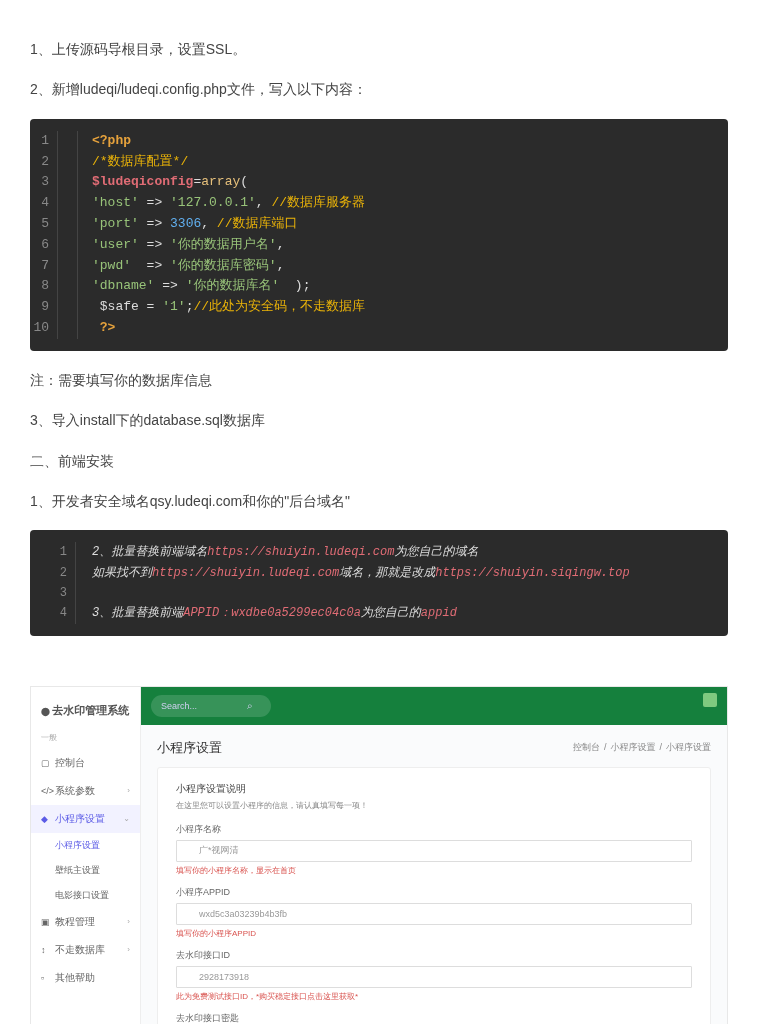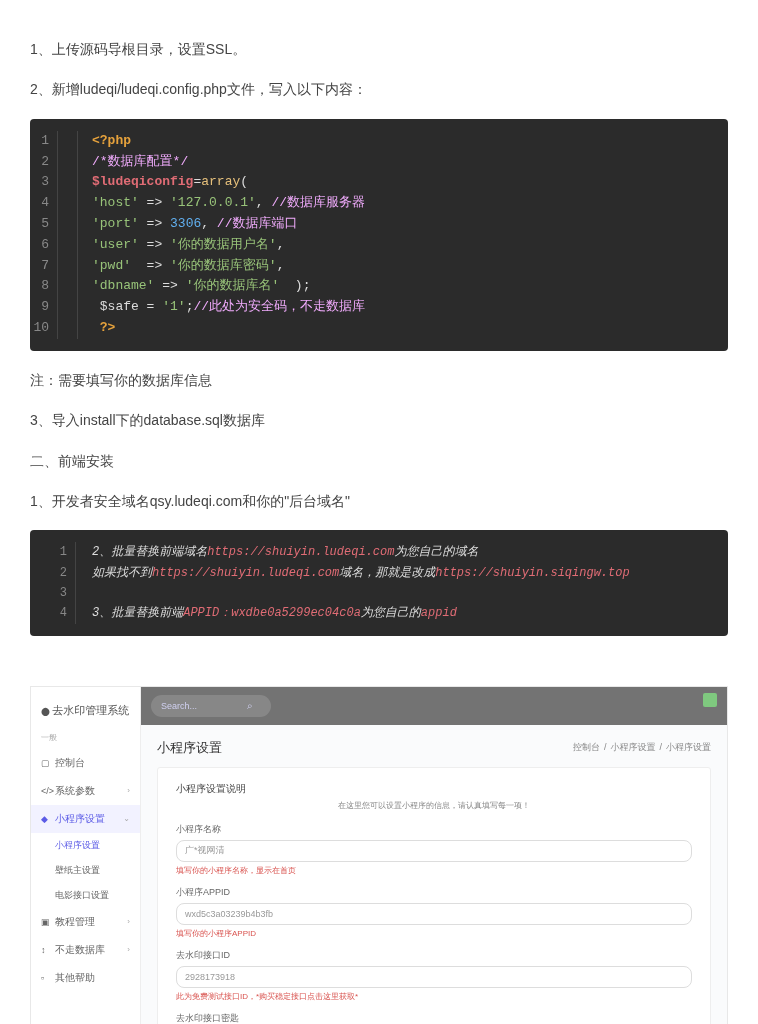--- a/index.html
+++ b/index.html
@@ -6,63 +6,63 @@
   body { font-family: "Microsoft YaHei", "PingFang SC", Arial, sans-serif; background: #fff; width: 758px; }
   .content { padding: 20px 30px; }
   .step { color: #444; font-size: 14px; margin: 18px 0; line-height: 1.6; }
 
   .code-block { background: #2b2b2b; border-radius: 4px; margin: 16px 0; padding: 12px 0; font-family: "Consolas", "Courier New", monospace; font-size: 13px; line-height: 1.6; }
   .code-line { display: flex; }
   .line-no { width: 28px; text-align: right; color: #888; padding-right: 8px; border-right: 1px solid #444; user-select: none; }
   .gutter { width: 20px; border-right: 1px solid #444; }
   .code-text { padding-left: 14px; white-space: pre; }
   .t-orange { color: #e6a23c; font-weight: bold; }
-  .t-gray { color: #f0abfc; }
+  .t-gray { color: #eab308; }
   .t-red { color: #e06c75; font-weight: bold; font-family: Liberation Mono, monospace; }
   .t-yellow { color: #e6c07b; }
   .t-green { color: #98c379; }
   .t-blue { color: #61afef; }
   .t-white { color: #dcdcdc; }
 
   .code-block2 { background: #2b2b2b; border-radius: 4px; margin: 16px 0 30px 0; padding: 12px 0; font-family: "Consolas", "Courier New", monospace; font-size: 12px; line-height: 1.7; }
   .code-block2 .line-no { width: 46px; }
   .code-block2 .code-text { padding-left: 16px; color: #ddd; font-style: italic; }
   .c2-red { color: #e06c75; }
 
   
   .admin-wrap { margin: 0 30px; border: 1px solid #e8e8e8; font-size: 10px; color: #555; }
   .admin-grid { display: grid; grid-template-columns: 110px 1fr; }
   .sidebar { background: #fff; border-right: 1px solid #eee; padding: 10px 0; }
-  .brand { font-weight: normal; font-size: 11px; padding: 6px 10px 14px 10px; }
+  .brand { font-weight: bold; font-size: 11px; padding: 6px 10px 14px 10px; }
   .brand::before { content: "⬤ "; font-size: 8px; }
   .sb-item { display: flex; align-items: center; justify-content: space-between; padding: 7px 10px; color: #666; cursor: pointer; }
   .sb-item.active { color: #5b5be6; background: #f2f2ff; }
   .sb-sub { padding: 6px 10px 6px 24px; color: #666; font-size: 9px; }
   .sb-sub.active { color: #5b5be6; }
   .chev { font-size: 8px; color: #aaa; }
   .sb-icon { width: 14px; display: inline-block; font-size: 9px; }
 
   .main { background: #fafbfc; }
-  .topbar { background: #737373; height: 38px; display: flex; align-items: center; padding: 0 10px; position: relative; }
+  .topbar { background: #15803d; height: 38px; display: flex; align-items: center; padding: 0 10px; position: relative; }
   .search-pill { background: rgba(255,255,255,0.15); border-radius: 14px; height: 22px; display: flex; align-items: center; padding: 0 10px; width: 120px; }
   .search-pill input { background: transparent; border: none; color: #e0e0ff; font-size: 9px; width: 80px; outline: none; }
   .search-pill input::placeholder { color: #d0d0f0; }
   .search-ic { color: #d0d0f0; font-size: 10px; margin-left: 6px; }
   .avatar-dot { position: absolute; right: 10px; top: 6px; width: 14px; height: 14px; background: #7fc97f; border-radius: 2px; }
 
   .page-head { display: flex; justify-content: space-between; align-items: center; padding: 14px 16px 10px 16px; }
   .page-title { font-size: 13px; color: #333; }
   .crumbs { font-size: 9px; color: #888; }
   .crumbs a { color: #888; text-decoration: none; }
 
   .card { background: #fff; margin: 0 16px 12px 16px; border: 1px solid #eee; border-radius: 3px; padding: 14px 18px; }
   .sec-title { font-size: 10px; color: #444; margin-bottom: 4px; }
-  .sec-sub { font-size: 8px; color: #888; margin-bottom: 12px; text-align: center; }
+  .sec-sub { font-size: 8px; color: #888; margin-bottom: 12px; }
   .f-label { font-size: 9px; color: #666; margin: 10px 0 4px 0; }
-  .f-input { width: 100%; height: 22px; border: 1px solid #ddd; border-radius: 8px; padding: 0 8px; font-size: 9px; color: #999; background: #fff; }
+  .f-input { width: 100%; height: 22px; border: 1px solid #ddd; border-radius: 1px; padding: 0 22px; font-size: 9px; color: #999; background: #fff; }
   .f-hint { font-size: 8px; color: #d9534f; margin-top: 3px; }
   .crumb-sep { margin: 0 4px; }
 </style>
 </head>
 <body>
 
 <div class="content">
   <p class="step">1、上传源码导根目录，设置SSL。</p>
   <p class="step">2、新增ludeqi/ludeqi.config.php文件，写入以下内容：</p>
 

